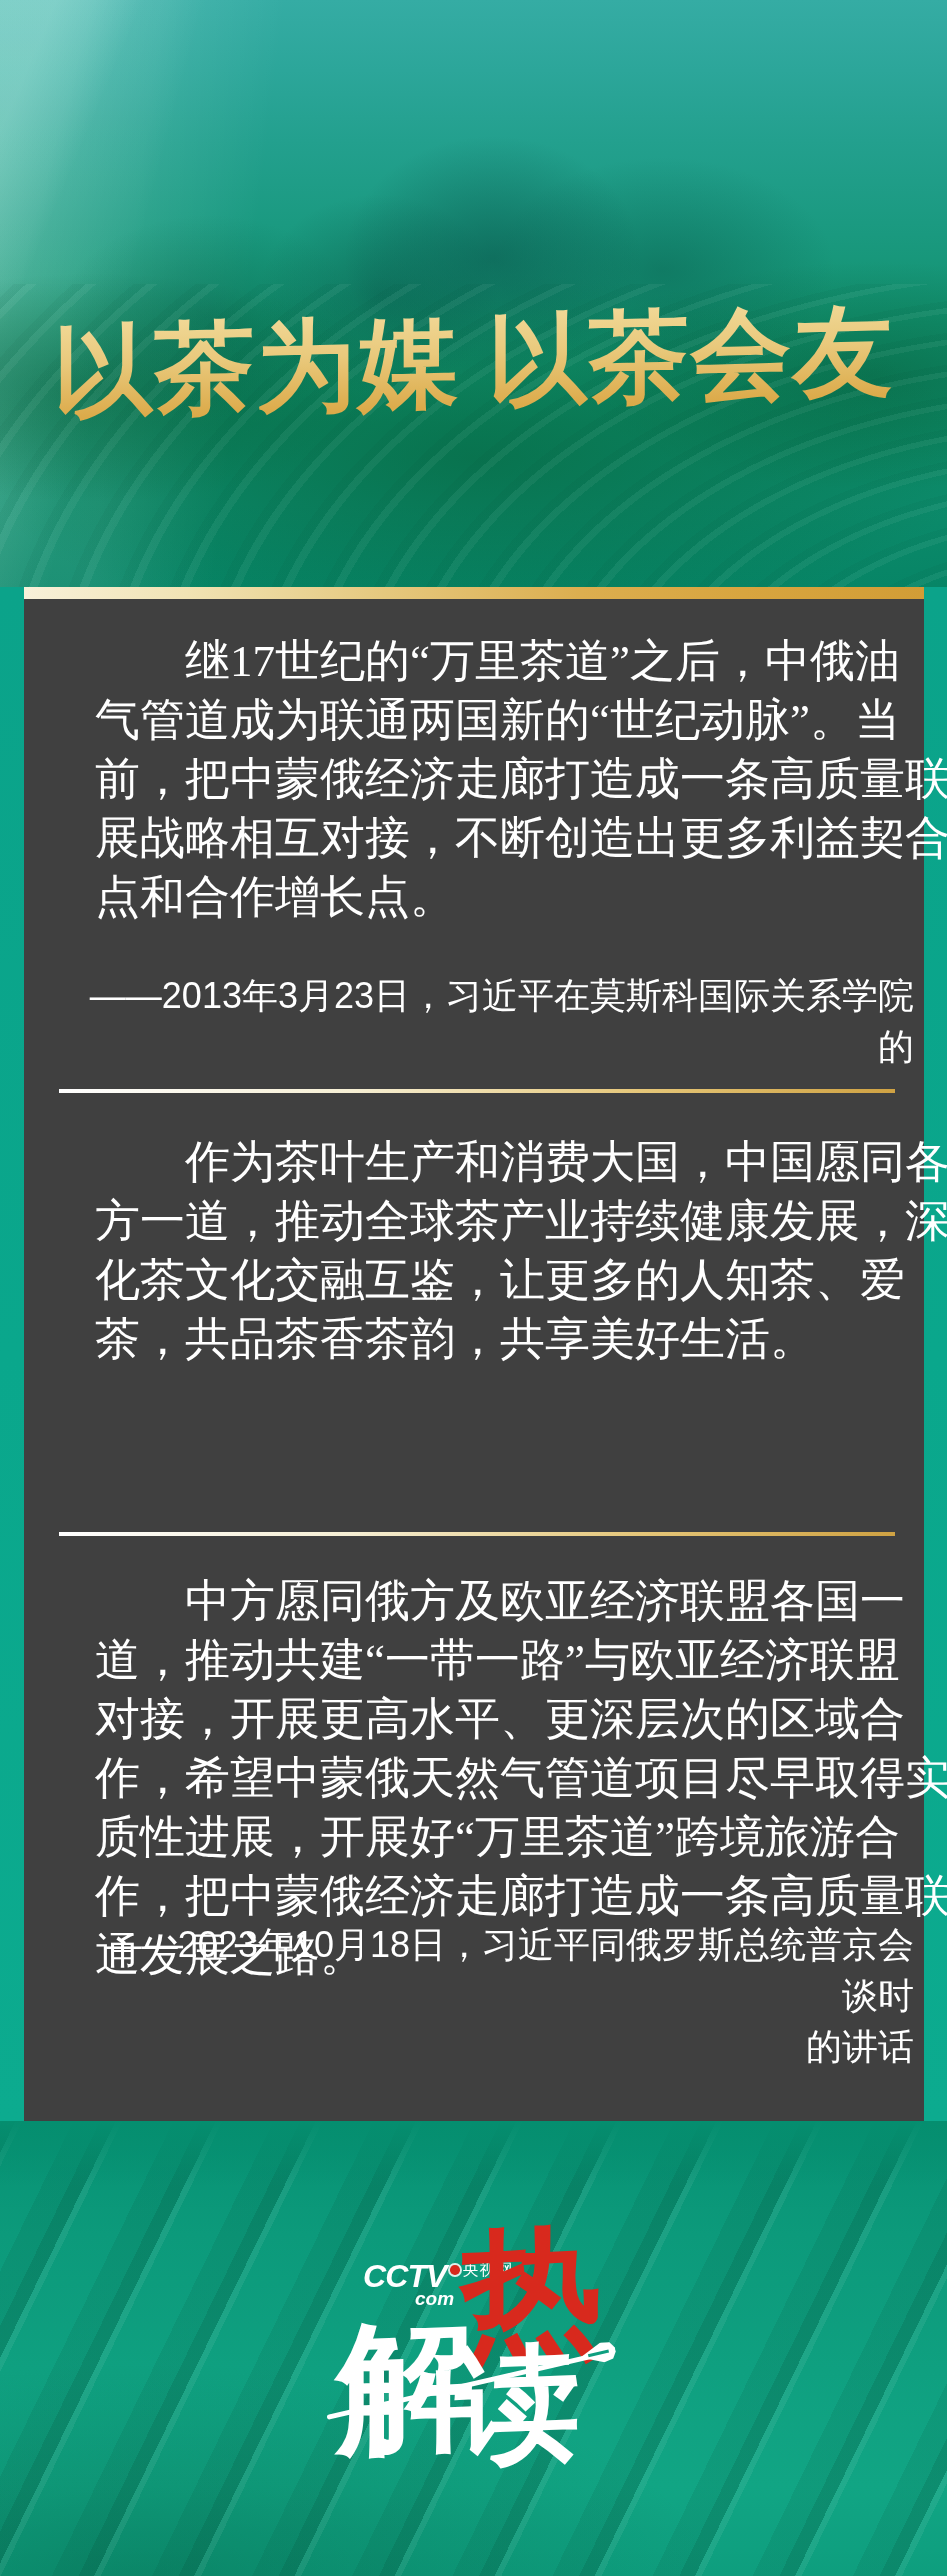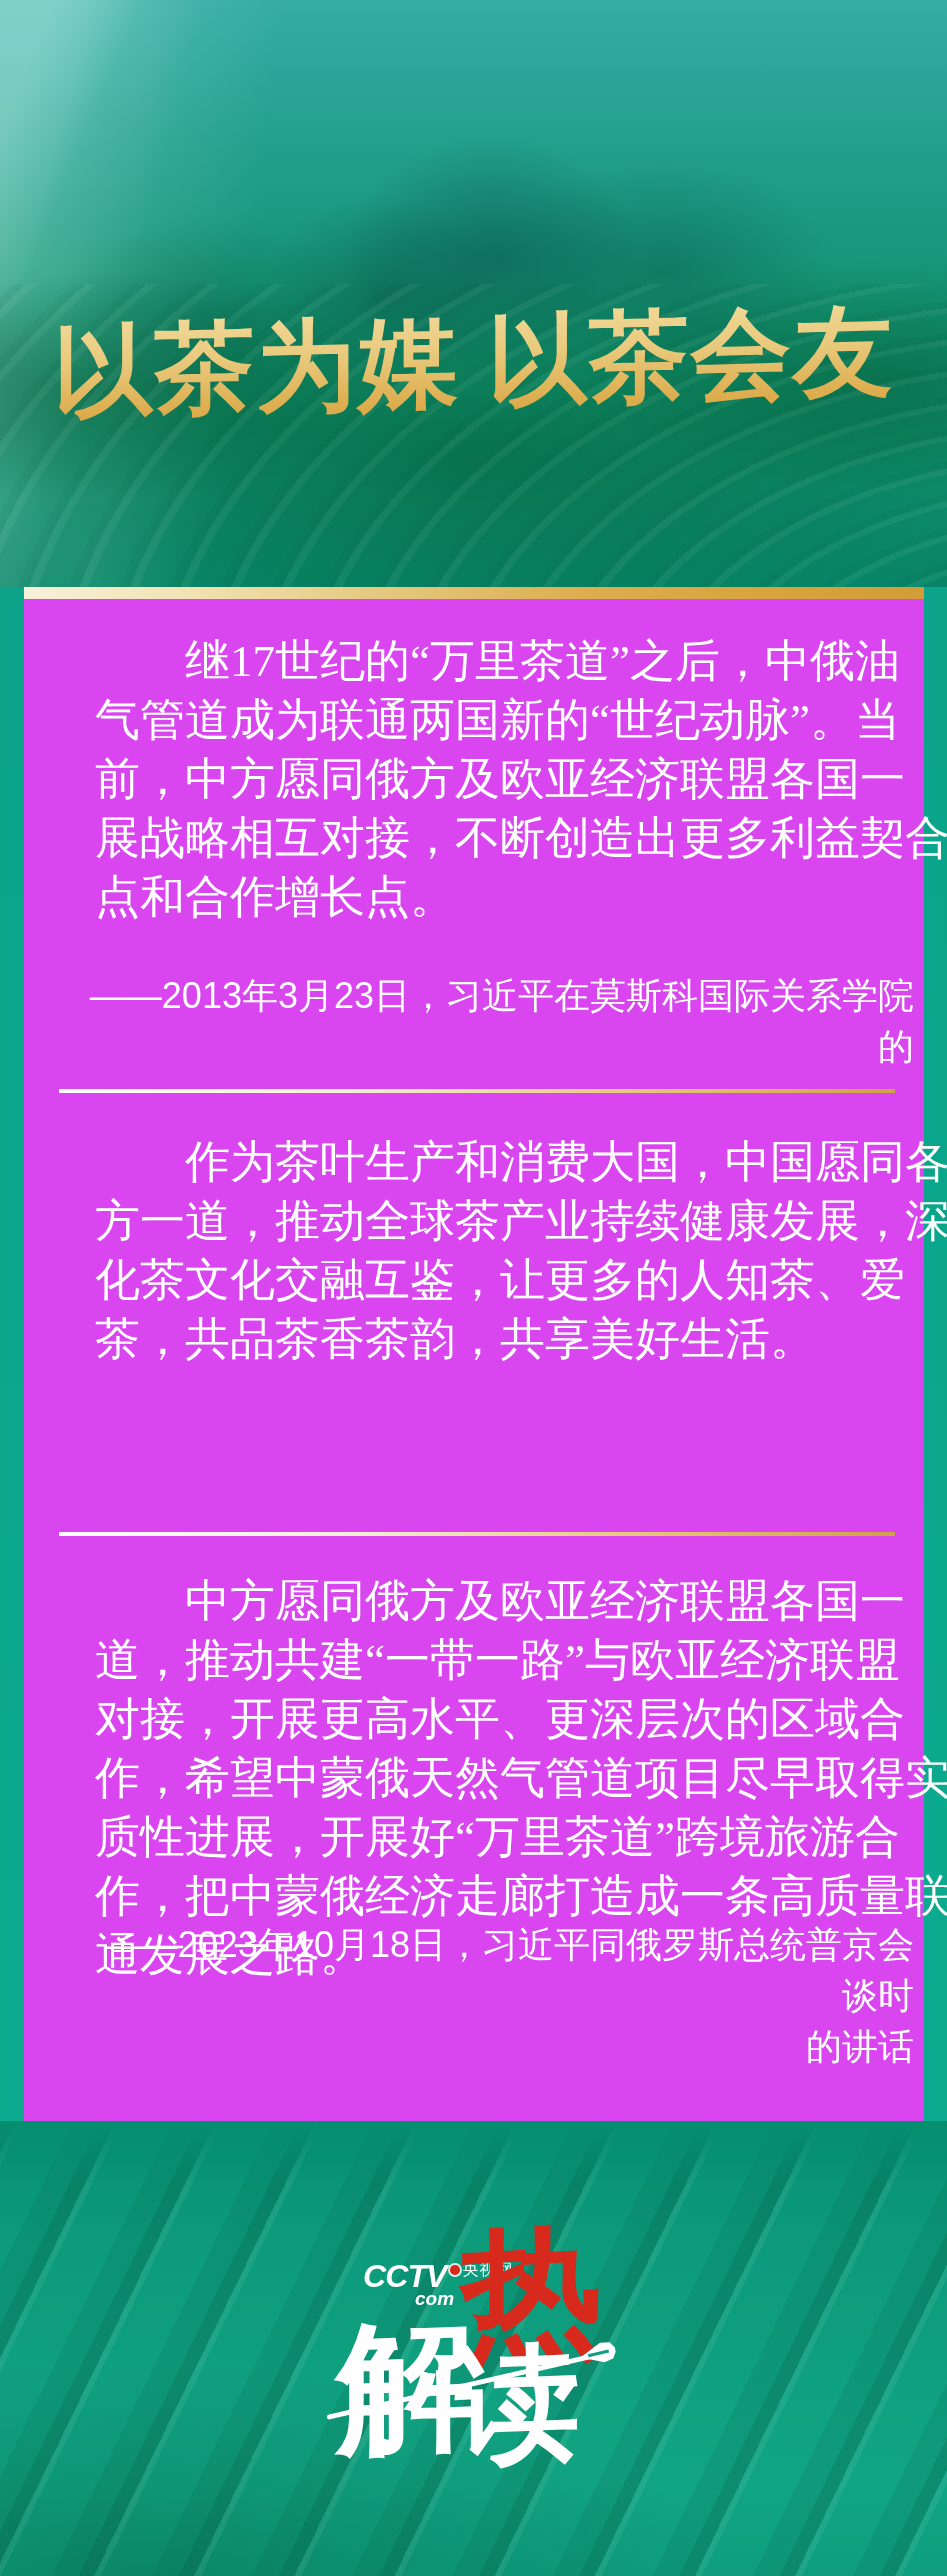--- a/index.html
+++ b/index.html
@@ -64,21 +64,21 @@
       linear-gradient(180deg,#079173 0%,#0c9a7b 25%,#0fa080 55%,#11a584 80%,#0e9e7e 100%);
   }
   .field .blend{
     position:absolute;left:0;top:0;width:947px;height:66px;
     background:linear-gradient(180deg,#058e6f 0%,rgba(5,142,111,0) 100%);
   }
 
   
   .panel{
     position:absolute;left:24px;top:587px;width:900px;height:1534px;
-    background:#d946ef;
+    background:#404040;
   }
   .gold-bar{
     position:absolute;left:0;top:0;width:900px;height:12.3px;
     background:linear-gradient(90deg,
       #f8f1da 0%, #f1e3b4 18%, #e5c87e 40%, #dcae4f 62%, #d8a53f 80%, #d29d36 100%);
   }
 
   .quote{position:absolute;left:71px;width:794px;color:#ffffff;
     font-family:"Liberation Serif",serif;}
   .quote .ln{
@@ -154,21 +154,21 @@
   <div class="field">
     <div class="blend"></div>
   </div>
 
   <div class="panel">
     <div class="gold-bar"></div>
 
     <div class="quote q1">
       <div class="ln first">继17世纪的“万里茶道”之后，中俄油</div>
       <div class="ln">气管道成为联通两国新的“世纪动脉”。当</div>
-      <div class="ln">前，中方愿同俄方及欧亚经济联盟各国一</div>
+      <div class="ln">前，把中蒙俄经济走廊打造成一条高质量联</div>
       <div class="ln">展战略相互对接，不断创造出更多利益契合</div>
       <div class="ln short">点和合作增长点。</div>
     </div>
     <div class="attr a1">
       <div>——2013年3月23日，习近平在莫斯科国际关系学院的</div>
     </div>
     <div class="divider d1"></div>
 
     <div class="quote q2">
       <div class="ln first">作为茶叶生产和消费大国，中国愿同各</div>

